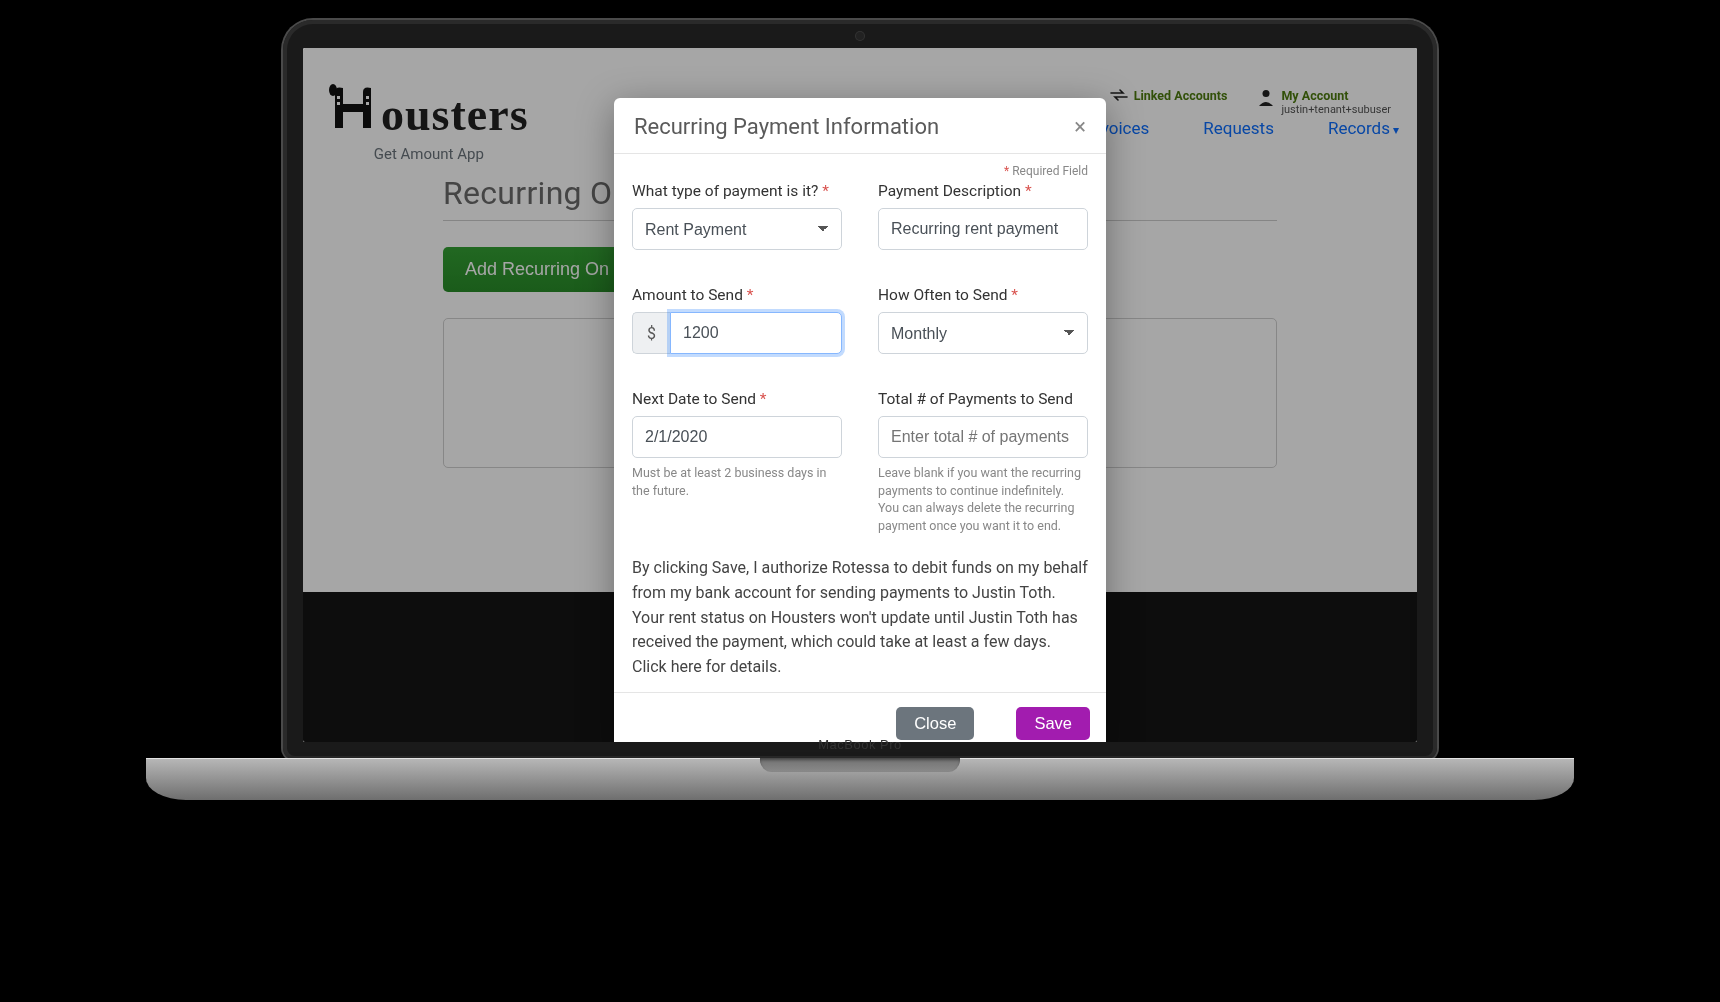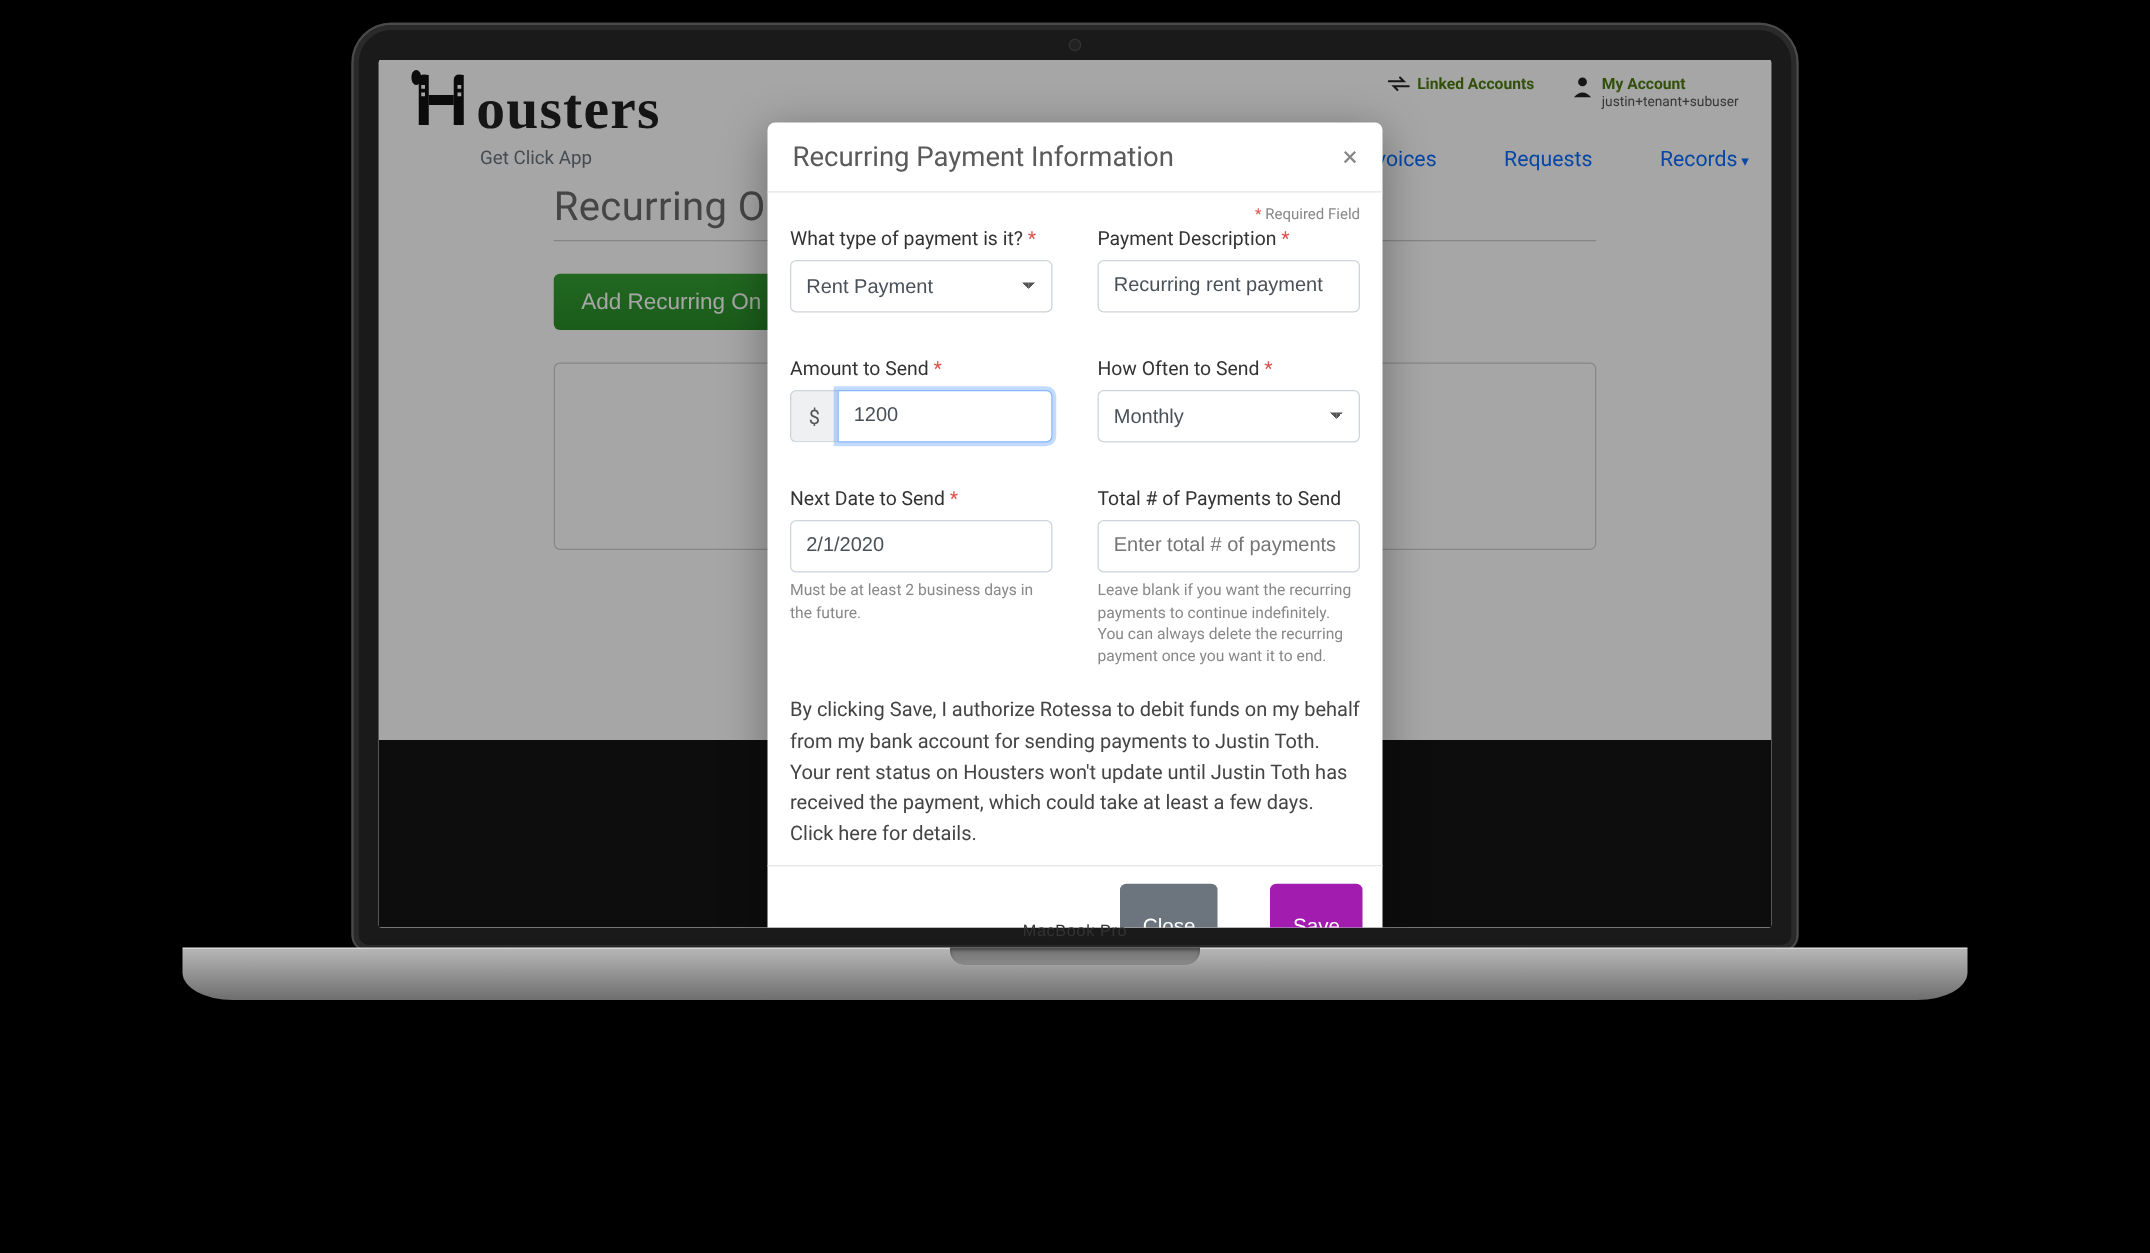--- a/index.html
+++ b/index.html
@@ -77,20 +77,21 @@
     position: absolute; inset: 0;
     background: #fff;
     color: #212529;
   }
   .topbar {
     padding: 6px 26px 0;
     display: flex;
     align-items: flex-start;
     justify-content: space-between;
     height: 78px;
+    margin-top: 28px;
   }
   .brand { display:flex; flex-direction:column; align-items:center; }
   .logo {
     font-family: Georgia, 'Times New Roman', serif;
     font-size: 46px;
     font-weight: 600;
     letter-spacing: 1px;
     color: #212121;
     display:flex; align-items:baseline;
   }
@@ -223,21 +224,21 @@
     color:#444;
     line-height:1.55;
   }
   .modal-footer {
     border-top:1px solid #e5e5e5;
     padding:14px 16px;
     display:flex; justify-content:flex-end; gap:10px;
   }
   .btn {
     font-size:16.5px;
-    padding:25px 18px;
+    padding:7px 18px;
     border-radius:5px;
     border:none; cursor:pointer;
   }
   .btn-secondary { background:#6c757d; color:#fff; }
   .btn-success   { background:#a21caf; color:#fff;margin-left:32px; }
 
   
   svg { display:block; }
 </style>
 </head>
@@ -260,21 +261,21 @@
                   <rect x="14" y="22" width="20" height="8" fill="#111"></rect>
                   <rect x="8" y="14" width="3" height="3" fill="#fff"></rect>
                   <rect x="8" y="20" width="3" height="3" fill="#fff"></rect>
                   <rect x="37" y="14" width="3" height="3" fill="#fff"></rect>
                   <rect x="37" y="20" width="3" height="3" fill="#fff"></rect>
                   <ellipse cx="4" cy="8" rx="4" ry="6" fill="#111"></ellipse>
                 </svg>
               </span>
               <span>ousters</span>
             </div>
-            <div class="brand-tag">Get Click App</div>
+            <div class="brand-tag">Get Amount App</div>
           </div>
 
           <div class="account-area">
             <div class="acct">
               <svg width="18" height="14" viewBox="0 0 18 14">
                 <path d="M1 5 h12 l-3 -3 M17 9 h-12 l3 3" stroke="#222" stroke-width="1.6" fill="none" stroke-linecap="round"></path>
               </svg>
               <div>
                 <div class="title">Linked Accounts</div>
               </div>

